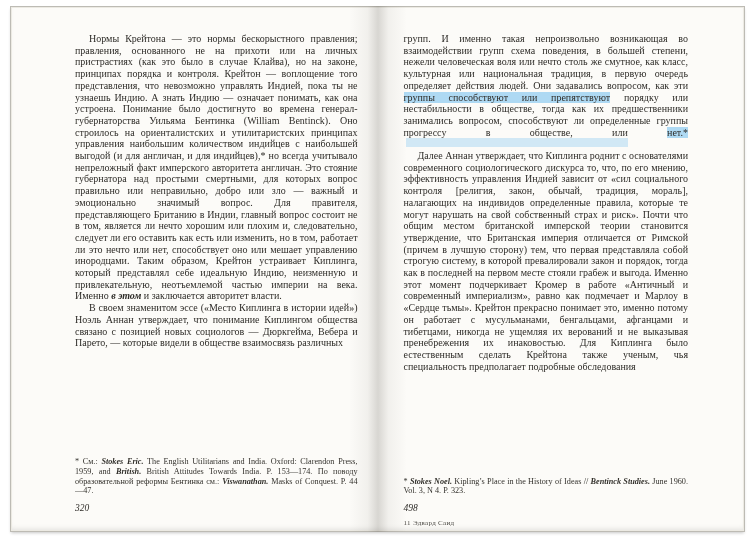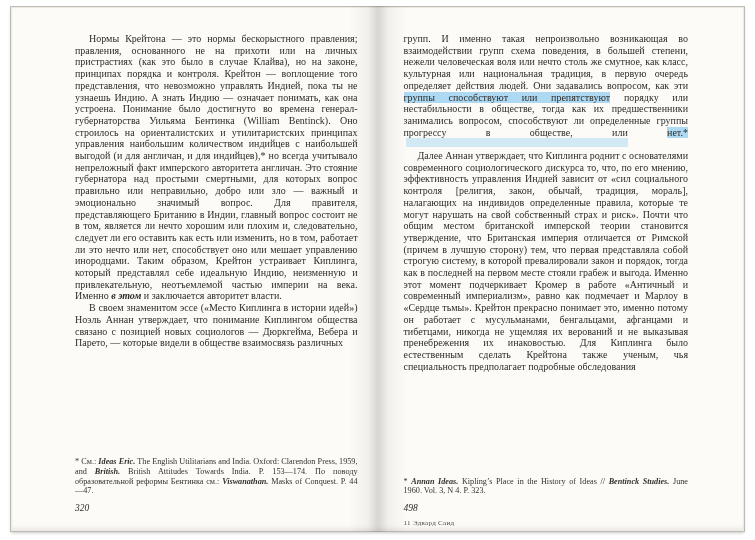--- a/index.html
+++ b/index.html
@@ -84,32 +84,32 @@
 
 <div class="scan">
   <div class="book">
 
     <div class="page page-left">
       <div class="body-text">
         <p class="para"><span>Нормы Крейтона — это нормы бескорыстного правления; правления, основанного не на прихоти или на личных пристрастиях (как это было в случае Клайва), но на законе, принципах порядка и контроля. Крейтон — воплощение того представления, что невозможно управлять Индией, пока ты не узнаешь Индию. А знать Индию — означает понимать, как она устроена. Понимание было достигнуто во времена генерал-губернаторства Уильяма Бентинка (William Bentinck). Оно строилось на ориенталистских и утилитаристских принципах управления наибольшим количеством индийцев с наибольшей выгодой (и для англичан, и для индийцев),* но всегда учитывало непреложный факт имперского авторитета англичан. Это стояние губернатора над простыми смертными, для которых вопрос правильно или неправильно, добро или зло — важный и эмоционально значимый вопрос. Для правителя, представляющего Британию в Индии, главный вопрос состоит не в том, является ли нечто хорошим или плохим и, следовательно, следует ли его оставить как есть или изменить, но в том, работает ли это нечто или нет, способствует оно или мешает управлению инородцами. Таким образом, Крейтон устраивает Киплинга, который представлял себе идеальную Индию, неизменную и привлекательную, неотъемлемой частью империи на века. Именно </span><span class="it">в этом</span><span> и заключается авторитет власти.</span></p>
         <p class="para">В своем знаменитом эссе («Место Киплинга в истории идей») Ноэль Аннан утверждает, что понимание Киплингом общества связано с позицией новых социологов — Дюркгейма, Вебера и Парето, — которые видели в обществе взаимосвязь различных</p>
       </div>
       <div class="footnote">
-        <span>* См.: </span><span class="it">Ideas Eric.</span><span> The English Utilitarians and India. Oxford: Clarendon Press, 1959, and </span><span class="it">British.</span><span> British Attitudes Towards India. P. 153—174. По поводу образовательной реформы Бентинка см.: </span><span class="it">Viswanathan.</span><span> Masks of Conquest. P. 44—47.</span>
+        <span>* См.: </span><span class="it">Stokes Eric.</span><span> The English Utilitarians and India. Oxford: Clarendon Press, 1959, and </span><span class="it">British.</span><span> British Attitudes Towards India. P. 153—174. По поводу образовательной реформы Бентинка см.: </span><span class="it">Viswanathan.</span><span> Masks of Conquest. P. 44—47.</span>
       </div>
       <div class="page-footer">320</div>
     </div>
 
     <div class="page page-right">
       <div class="body-text">
         <p class="para cont"><span>групп. И именно такая непроизвольно возникающая во взаимодействии групп схема поведения, в большей степени, нежели человеческая воля или нечто столь же смутное, как класс, культурная или национальная традиция, в первую очередь определяет действия людей. Они задавались вопросом, как эти </span><span class="hl">группы способствуют или препятствуют</span><span> порядку или нестабильности в обществе, тогда как их предшественники занимались вопросом, способствуют ли определенные группы прогрессу в обществе, или </span><span class="hl">нет.*</span><span class="hl-bar"></span></p>
         <p class="para">Далее Аннан утверждает, что Киплинга роднит с основателями современного социологического дискурса то, что, по его мнению, эффективность управления Индией зависит от «сил социального контроля [религия, закон, обычай, традиция, мораль], налагающих на индивидов определенные правила, которые те могут нарушать на свой собственный страх и риск». Почти что общим местом британской имперской теории становится утверждение, что Британская империя отличается от Римской (причем в лучшую сторону) тем, что первая представляла собой строгую систему, в которой превалировали закон и порядок, тогда как в последней на первом месте стояли грабеж и выгода. Именно этот момент подчеркивает Кромер в работе «Античный и современный империализм», равно как подмечает и Марлоу в «Сердце тьмы». Крейтон прекрасно понимает это, именно потому он работает с мусульманами, бенгальцами, афганцами и тибетцами, никогда не ущемляя их верований и не выказывая пренебрежения их инаковостью. Для Киплинга было естественным сделать Крейтона также ученым, чья специальность предполагает подробные обследования</p>
       </div>
       <div class="footnote">
-        <span>* </span><span class="it">Annan Ideas.</span><span> Kipling’s Place in the History of Ideas // </span><span class="it">Bentinck Studies.</span><span> June 1960. Vol. 3, N 4. P. 323.</span>
+        <span>* </span><span class="it">Stokes Noel.</span><span> Kipling’s Place in the History of Ideas // </span><span class="it">Bentinck Studies.</span><span> June 1960. Vol. 3, N 4. P. 323.</span>
       </div>
       <div class="page-footer">498</div>
       <div class="signature">11 Эдвард Саид</div>
     </div>
 
   </div>
   <div class="gutter"></div>
 </div>
 
 </body></html>

